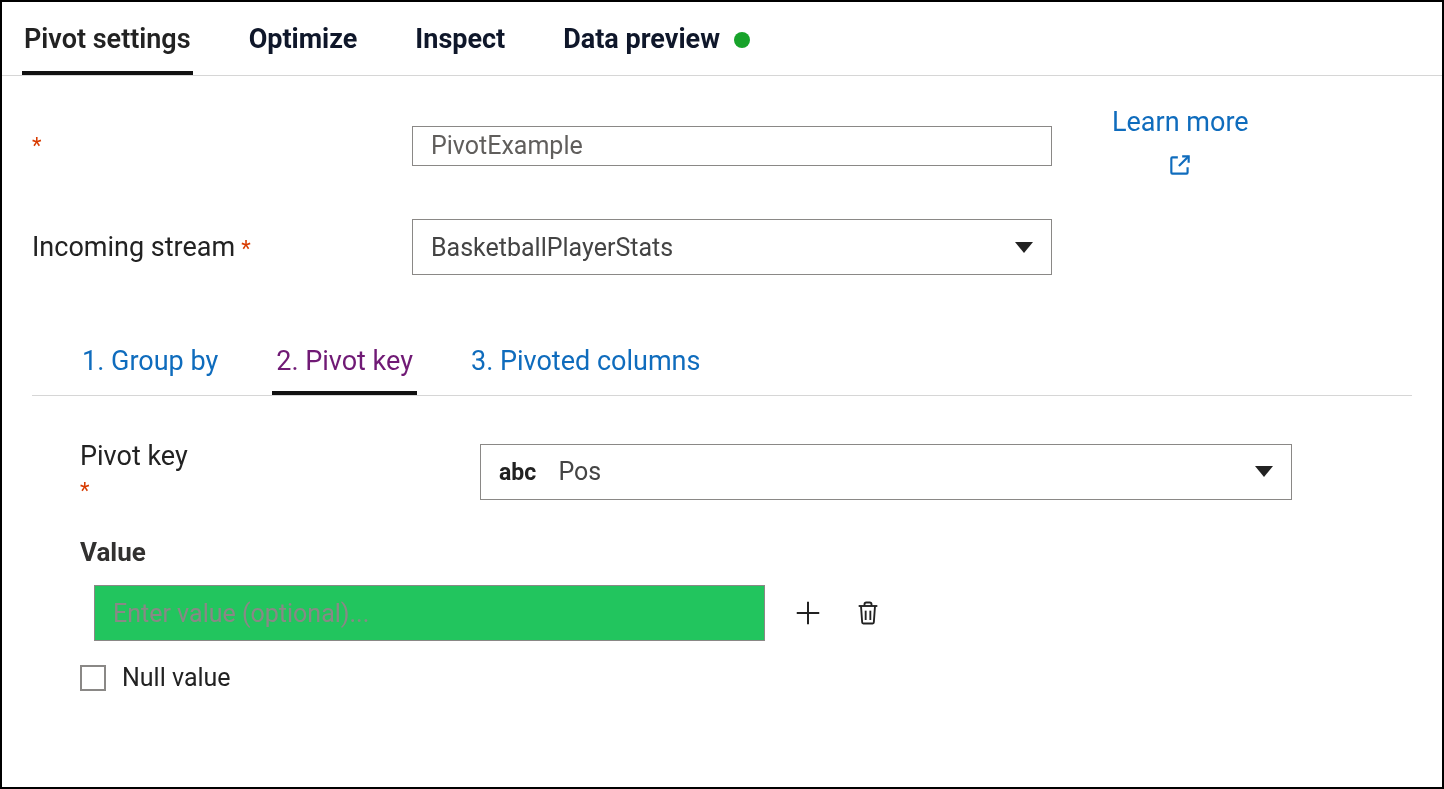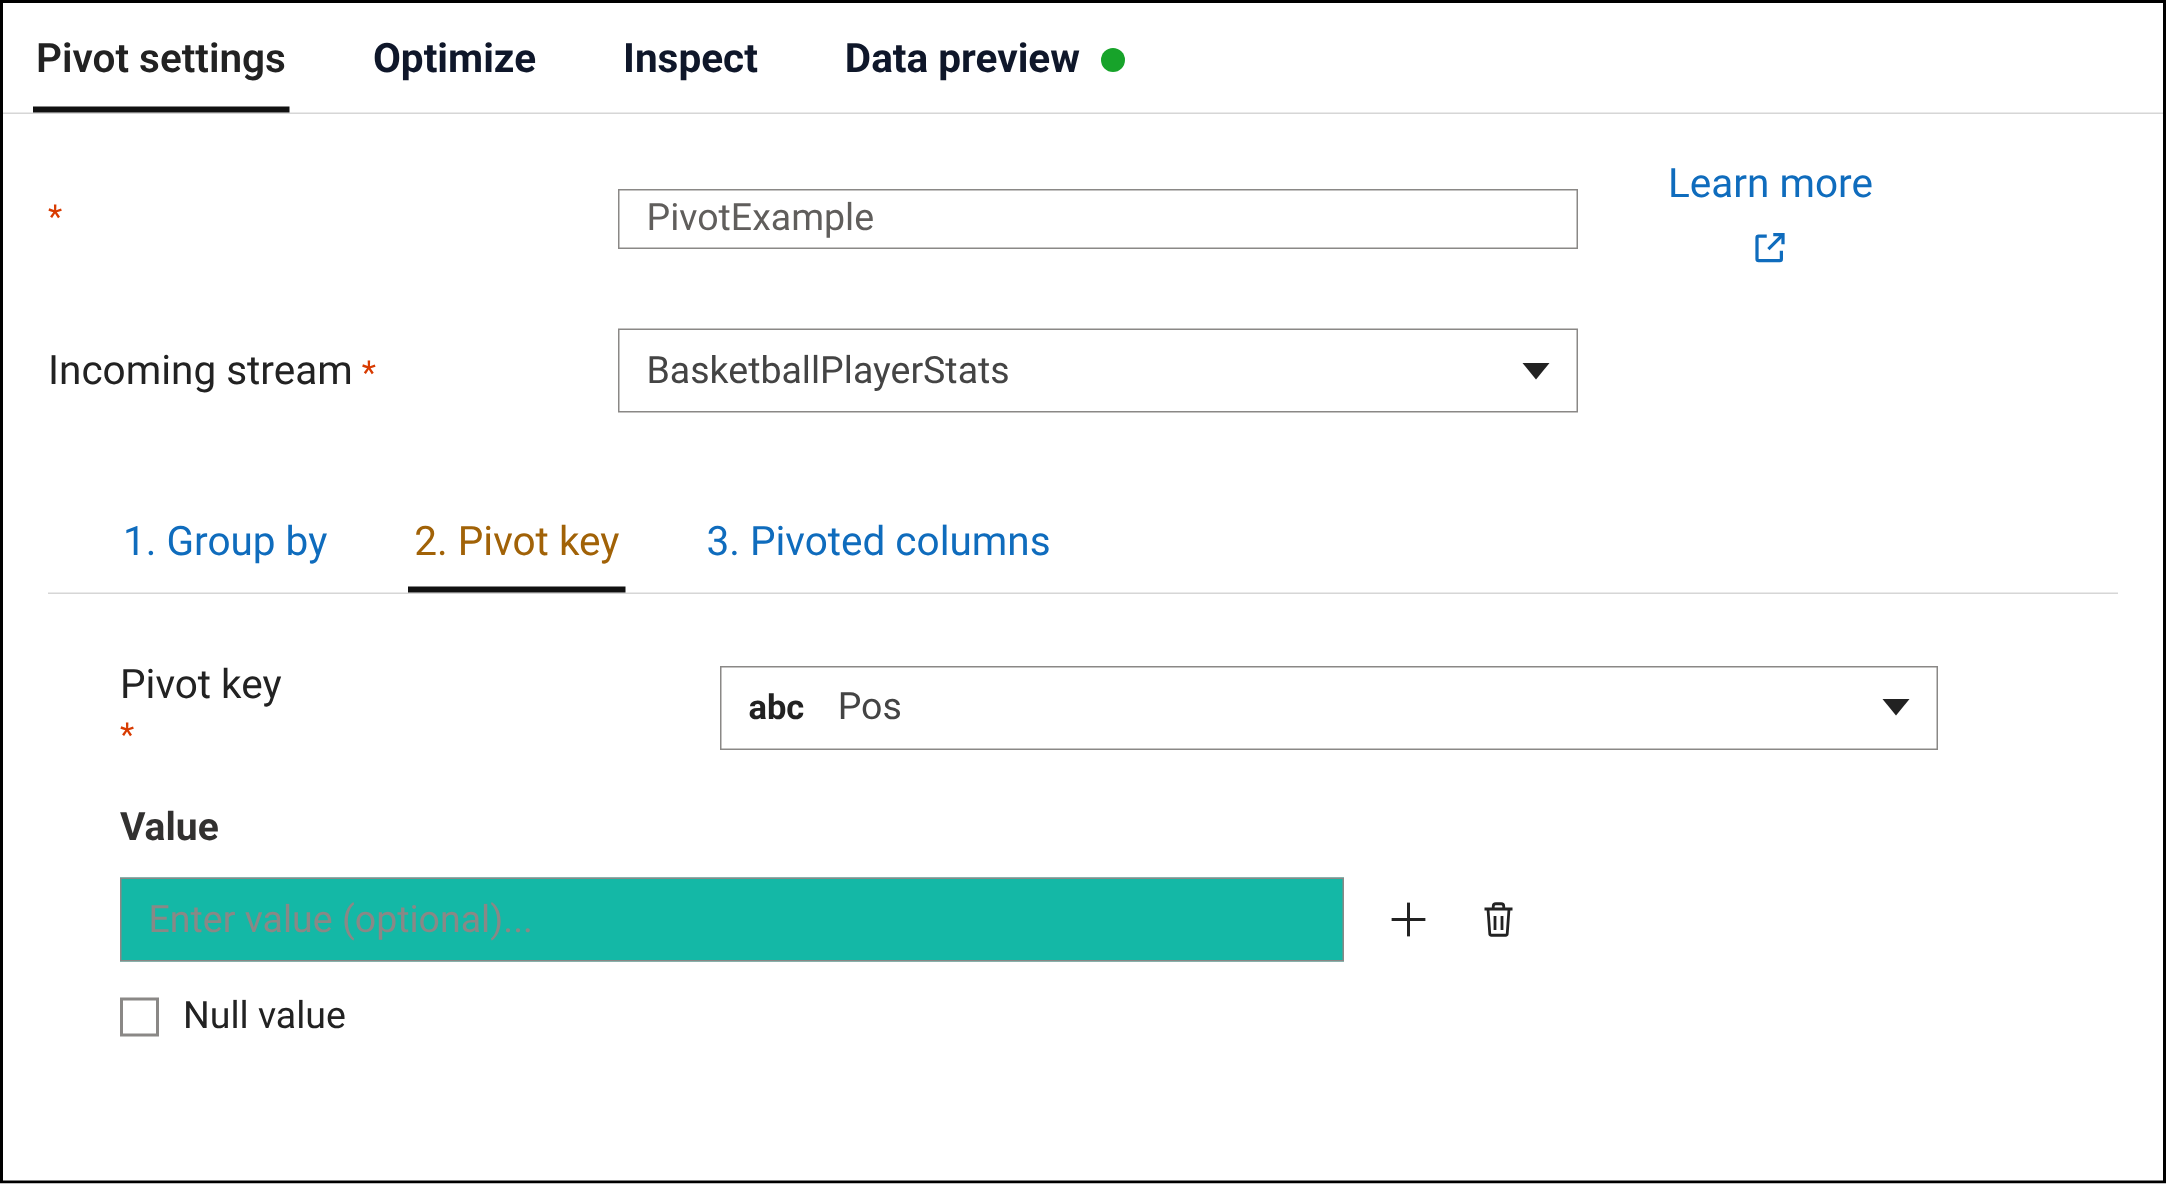--- a/index.html
+++ b/index.html
@@ -124,21 +124,21 @@
     padding: 30px 0 0 46px;
     border-bottom: 1px solid #d6d6d6;
   }
   .step-tab {
     font-size: 27px;
     padding: 6px 4px 18px 4px;
     color: #0F6CBD;
     cursor: pointer;
   }
   .step-tab.active {
-    color: #a16207;
+    color: #701a75;
     font-weight: 400;
     border-bottom: 4px solid #111;
     padding-bottom: 14px;
   }
 
   
   .section {
     padding: 44px 30px 0 48px;
   }
   .section .form-label { width: 400px; flex-direction: column; }
@@ -156,27 +156,28 @@
     font-weight: 700;
     margin: 34px 0 18px 0;
   }
 
   .value-row {
     display: flex;
     align-items: center;
     gap: 26px;
   }
   .value-input {
-    width: 816px;
+    width: 671px;
     height: 56px;
     border: 1px solid #8a8886;
     padding: 0 18px;
     font-size: 25px;
     font-family: inherit;
-    background: #14b8a6;
+    background: #22c55e;
+    margin-left: 14px;
   }
   .value-input::placeholder { color: #8a8886; }
 
   .icon-btn {
     width: 34px;
     height: 34px;
     display: inline-flex;
     align-items: center;
     justify-content: center;
     cursor: pointer;

